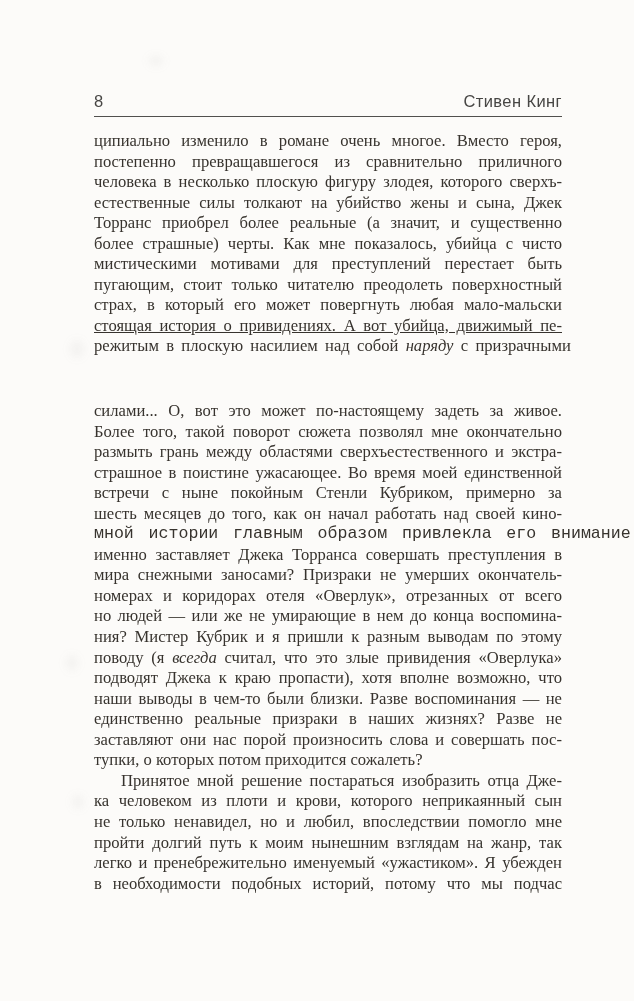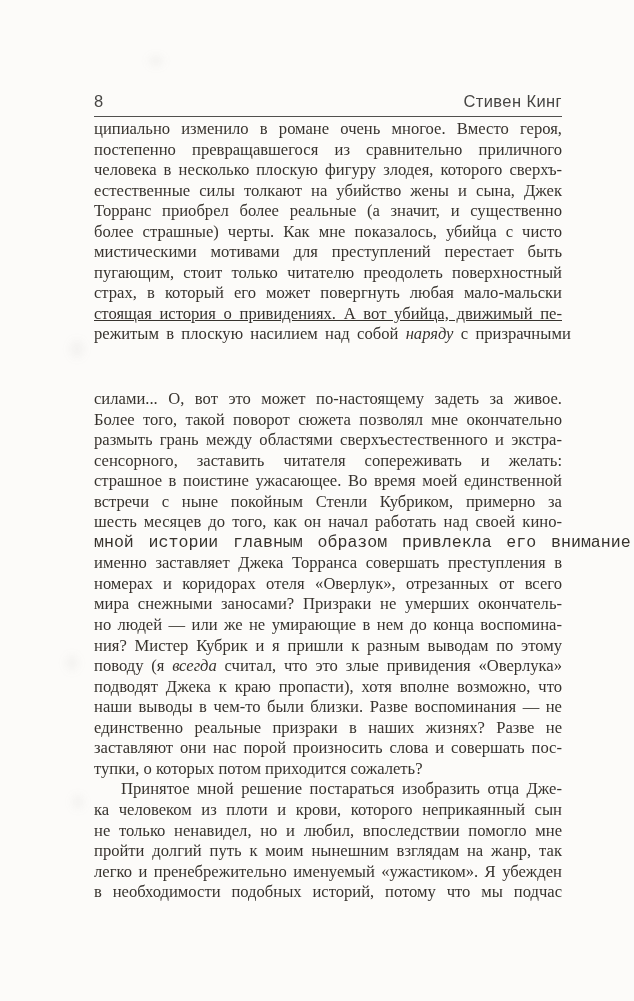--- a/index.html
+++ b/index.html
@@ -29,21 +29,21 @@
     letter-spacing: 0.4px;
     color: var(--header-ink, #474644);
   }
   .rule {
     position: absolute;
     left: 94px; width: 468px; top: 116px;
     border-top: 1.4px solid var(--rule, #51504e);
   }
   .body-text {
     position: absolute;
-    left: 94px; width: 468px; top: 119px;
+    left: 94px; width: 468px; top: 131px;
     font-size: 16.6px;
     line-height: 20.54px;
     color: var(--ink, #37332e);
   }
   .line { white-space: nowrap; }
   .line.indent { padding-left: 27px; }
   .line i { font-style: italic; }
 </style>
 </head>
 <body>
@@ -69,28 +69,27 @@
       <div class="line" style="word-spacing: 6.51562px;"><span><span>Торранс приобрел более реальные (а значит, и существенно</span></span></div>
       <div class="line" style="word-spacing: 4.92969px;"><span><span>более страшные) черты. Как мне показалось, убийца с чисто</span></span></div>
       <div class="line" style="word-spacing: 9.75625px;"><span><span>мистическими мотивами для преступлений перестает быть</span></span></div>
       <div class="line" style="word-spacing: 5.13125px;"><span><span>пугающим, стоит только читателю преодолеть поверхностный</span></span></div>
       <div class="line" style="word-spacing: 5.91295px;"><span><span>страх, в который его может повергнуть любая мало-мальски</span></span></div>
       <div class="line" style="word-spacing: 3.55078px; text-decoration: underline;"><span><span>стоящая история о привидениях. А вот убийца, движимый пе-</span></span></div>
       <div class="line" style="word-spacing: 3.12305px;"><span><span>режитым в плоскую насилием над собой </span><i>наряду</i><span> с призрачными</span></span></div>
       <div class="line" style="word-spacing: 6.3457px; margin-top: 44px;"><span><span>силами... О, вот это может по-настоящему задеть за живое.</span></span></div>
       <div class="line" style="word-spacing: 4.1808px;"><span><span>Более того, такой поворот сюжета позволял мне окончательно</span></span></div>
       <div class="line" style="word-spacing: 3.16146px;"><span><span>размыть грань между областями сверхъестественного и экстра-</span></span></div>
-      <div class="line" style="word-spacing: 14.85px;"><span><span>сенсорного, заставить читателя сопереживать и желать:</span></span></div>
       <div class="line" style="word-spacing: 2.45312px;"><span><span>страшное в поистине ужасающее. Во время моей единственной</span></span></div>
       <div class="line" style="word-spacing: 8.5692px;"><span><span>встречи с ныне покойным Стенли Кубриком, примерно за</span></span></div>
       <div class="line" style="word-spacing: 2.98125px;"><span><span>шесть месяцев до того, как он начал работать над своей кино-</span></span></div>
       <div class="line" style="word-spacing: 4.80357px; font-family: Liberation Mono, monospace;"><span><span>мной истории главным образом привлекла его внимание. Что</span></span></div>
       <div class="line" style="word-spacing: 4.4974px;"><span><span>именно заставляет Джека Торранса совершать преступления в</span></span></div>
+      <div class="line" style="word-spacing: 4.60938px;"><span><span>мира снежными заносами? Призраки не умерших окончатель-</span></span></div>
       <div class="line" style="word-spacing: 6.23214px;"><span><span>номерах и коридорах отеля «Оверлук», отрезанных от всего</span></span></div>
-      <div class="line" style="word-spacing: 4.60938px;"><span><span>мира снежными заносами? Призраки не умерших окончатель-</span></span></div>
       <div class="line" style="word-spacing: 2.25994px;"><span><span>но людей — или же не умирающие в нем до конца воспомина-</span></span></div>
       <div class="line" style="word-spacing: 3.6px;"><span><span>ния? Мистер Кубрик и я пришли к разным выводам по этому</span></span></div>
       <div class="line" style="word-spacing: 3.61133px;"><span><span>поводу (я </span><i>всегда</i><span> считал, что это злые привидения «Оверлука»</span></span></div>
       <div class="line" style="word-spacing: 3.71289px;"><span><span>подводят Джека к краю пропасти), хотя вполне возможно, что</span></span></div>
       <div class="line" style="word-spacing: 2.375px;"><span><span>наши выводы в чем-то были близки. Разве воспоминания — не</span></span></div>
       <div class="line" style="word-spacing: 7.19866px;"><span><span>единственно реальные призраки в наших жизнях? Разве не</span></span></div>
       <div class="line" style="word-spacing: 2.74805px;"><span><span>заставляют они нас порой произносить слова и совершать пос-</span></span></div>
       <div class="line" style="word-spacing: 0px;"><span><span>тупки, о которых потом приходится сожалеть?</span></span></div>
       <div class="line indent" style="word-spacing: 3.36458px;"><span><span>Принятое мной решение постараться изобразить отца Дже-</span></span></div>
       <div class="line" style="word-spacing: 5.39062px;"><span><span>ка человеком из плоти и крови, которого неприкаянный сын</span></span></div>

